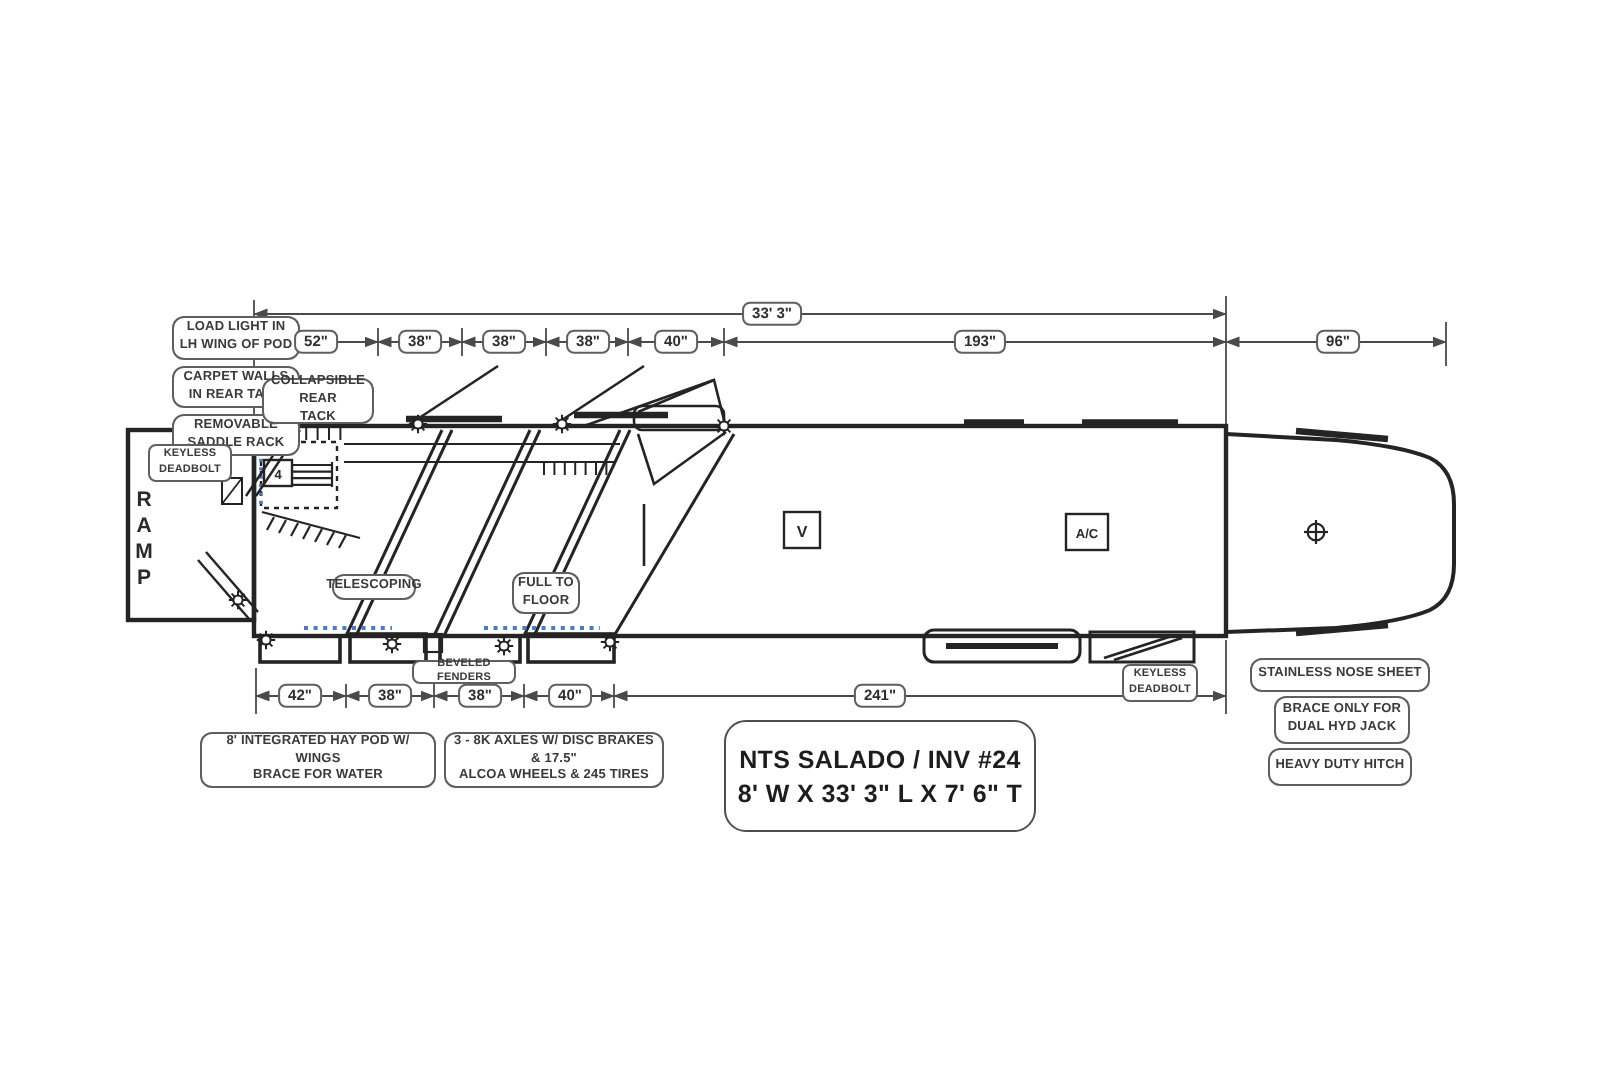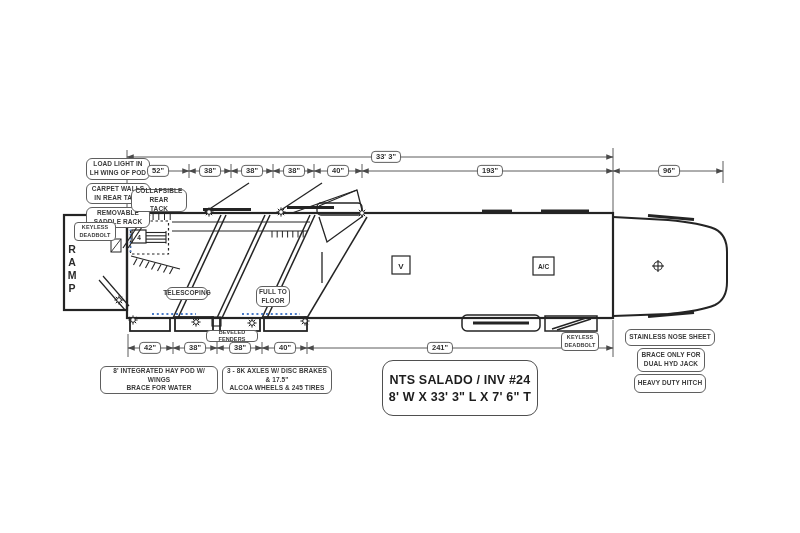--- a/index.html
+++ b/index.html
@@ -19,21 +19,20 @@
     border:1px solid #5f5f5f;border-radius:4px;background:#fff;
     color:#2f2f2f;font-size:7.5px;font-weight:700;padding:1px 4px;
     white-space:nowrap;line-height:1.1;
   }
   .titleblock{
     position:absolute;z-index:3;left:362px;top:360px;width:154px;height:54px;
     border:1.5px solid #4f4f4f;border-radius:11px;background:#fff;
     display:flex;flex-direction:column;align-items:center;justify-content:center;
     gap:3px;font-size:12.5px;font-weight:700;color:#1d1d1d;letter-spacing:.2px;
     text-align:center;
-    margin-left:20px;
   }
   .vtext{font-weight:700;fill:#2a2a2a;}
 </style>
 </head>
 <body>
 
 <div class="stage">
 
   <svg class="draw" width="800" height="533" viewBox="0 0 800 533">
     <defs>

